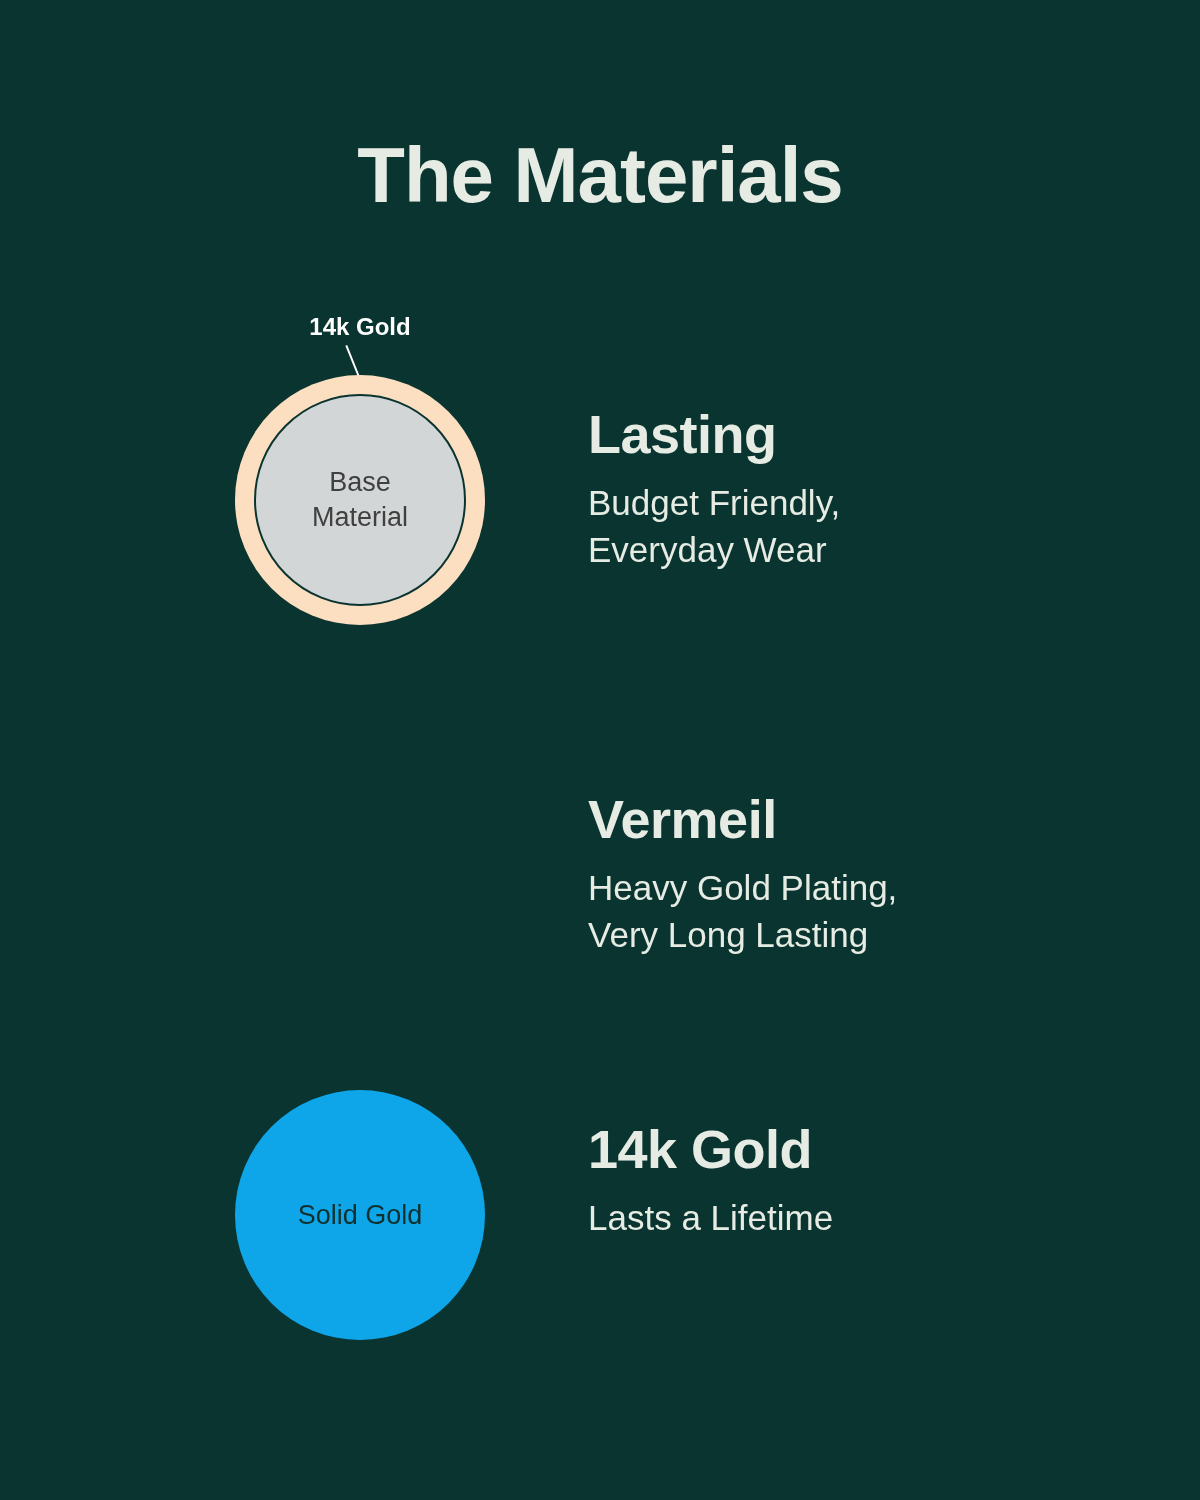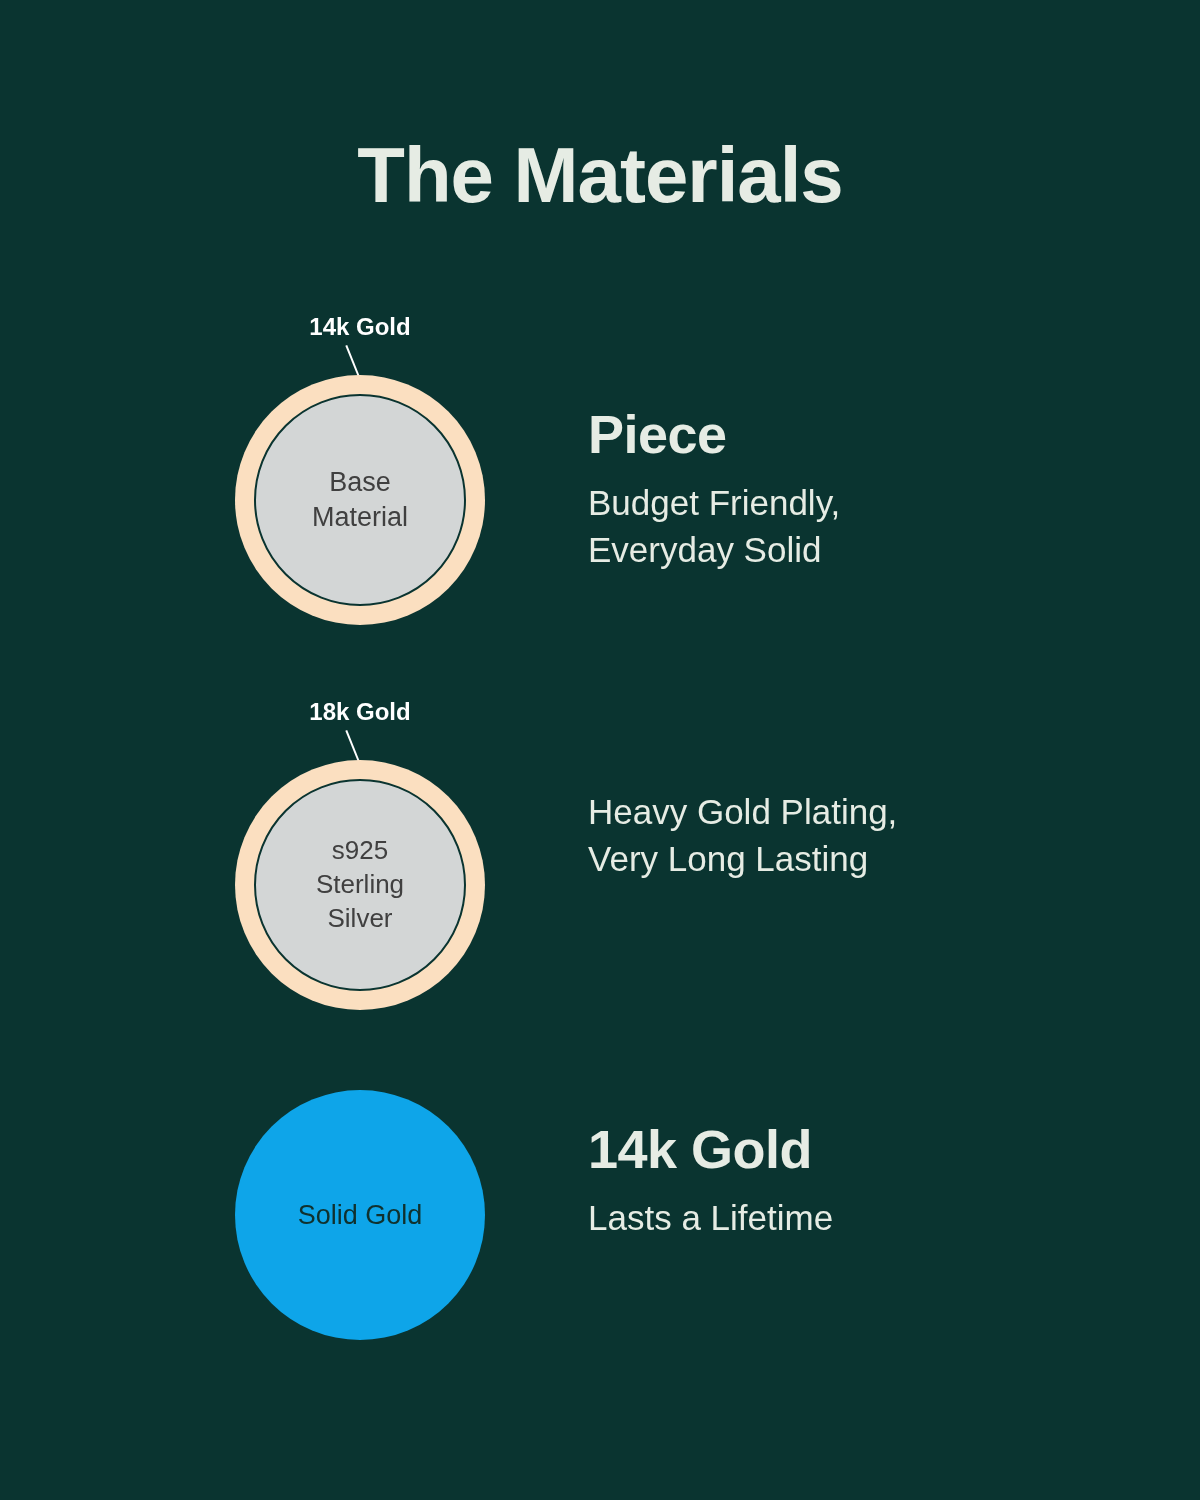--- a/index.html
+++ b/index.html
@@ -148,42 +148,31 @@
       <div class="leader"></div>
       <div class="outer-circle"></div>
       <div class="inner-circle">
         <span>
           <span>Base</span><br>
           <span>Material</span>
         </span>
       </div>
     </div>
     <div class="info">
-      <div class="info-title">Piece</div>
+      <div class="info-title">Lasting</div>
       <div class="info-desc">
         <div>Budget Friendly,</div>
-        <div>Everyday Solid</div>
+        <div>Everyday Wear</div>
       </div>
     </div>
   </div>
 
   <div class="row row-2">
-    <div class="diagram">
-      <div class="callout">18k Gold</div>
-      <div class="leader"></div>
-      <div class="outer-circle"></div>
-      <div class="inner-circle small-text">
-        <span>
-          <span>s925</span><br>
-          <span>Sterling</span><br>
-          <span>Silver</span>
-        </span>
-      </div>
-    </div>
     <div class="info">
+      <div class="info-title">Vermeil</div>
       <div class="info-desc">
         <div>Heavy Gold Plating,</div>
         <div>Very Long Lasting</div>
       </div>
     </div>
   </div>
 
   <div class="row row-3">
     <div class="diagram">
       <div class="solid-circle">

